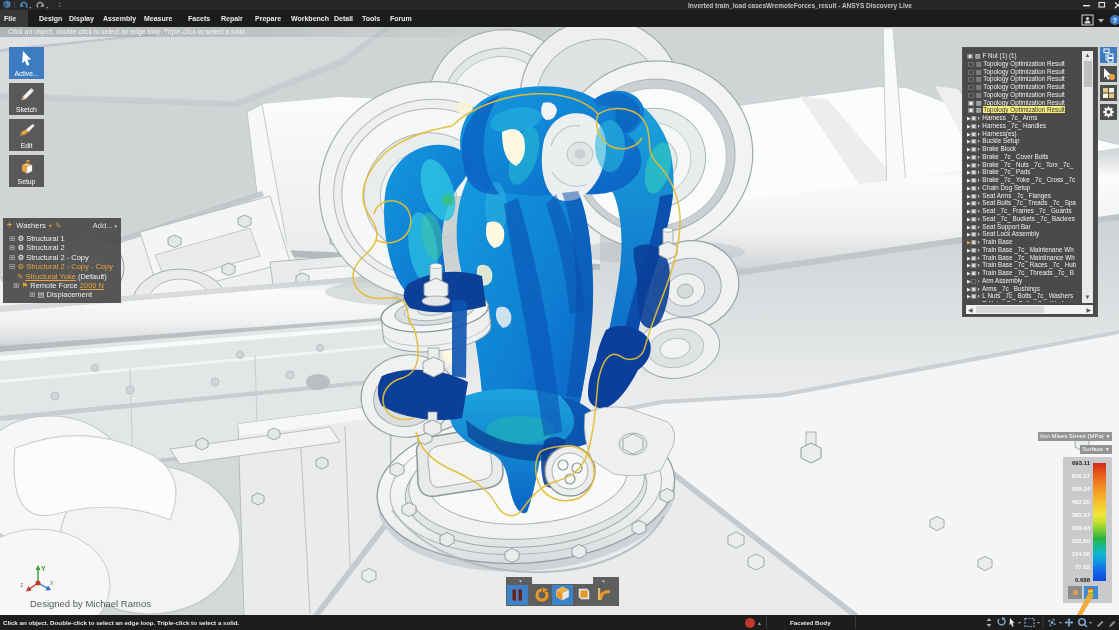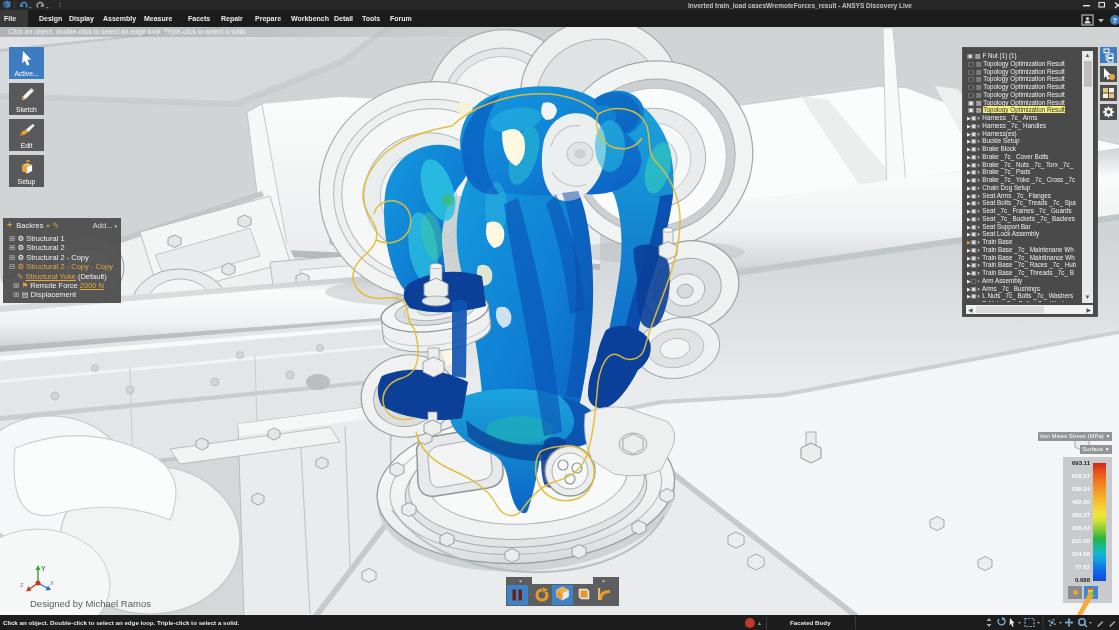--- a/index.html
+++ b/index.html
@@ -471,32 +471,32 @@
       <path d="M5 7 L5 13 L10 15.5 L10 9 Z" fill="#e8a33d"></path>
       <path d="M10 9 L10 15.5 L15 13 L15 7 Z" fill="#fff" stroke="#ccc" stroke-width="0.3"></path>
       <path d="M9 3 q2 -2 4 0 l-1 1.2 q-1.3 -1.2 -2.4 -0.2 Z" fill="#e8a33d"></path>
     </svg>
     <div class="lab">Setup</div>
   </div>
 
   <div id="solution" class="abs">
     <div class="srow" style="padding:3px 0 2px 4px;height:11px;">
       <span class="org" style="font-weight:bold;font-size:9px;">+</span>
-      <span style="padding-left:2px;">Backres</span>
+      <span style="padding-left:2px;">Washers</span>
       <span class="org" style="font-size:6px;">✦</span>
       <span class="org">✎</span>
       <span style="float:right;padding-right:4px;color:#ddd;">Add... <span style="font-size:5px;">▾</span></span>
     </div>
     <div class="srow" style="padding-left:6px;"><span style="color:#bbb;">⊞</span> <span style="color:#fff;">⚙</span> Structural 1</div>
     <div class="srow" style="padding-left:6px;"><span style="color:#bbb;">⊞</span> <span style="color:#fff;">⚙</span> Structural 2</div>
     <div class="srow" style="padding-left:6px;"><span style="color:#bbb;">⊞</span> <span style="color:#fff;">⚙</span> Structural 2 - Copy</div>
     <div class="srow" style="padding-left:6px;"><span style="color:#bbb;">⊟</span> <span class="org">⚙</span> <span class="org">Structural 2 - Copy - Copy</span></div>
     <div class="srow" style="padding-left:14px;"><span class="org">✎</span> <span class="org" style="text-decoration:underline;">Structural Yoke</span> (Default)</div>
     <div class="srow" style="padding-left:10px;"><span style="color:#bbb;">⊞</span> <span class="org">⚑</span> Remote Force <span class="org" style="text-decoration:underline;">2000 N</span></div>
-    <div class="srow" style="padding-left:10px;"><span style="color:#bbb;">⊞</span> <span style="color:#ddd;">▤</span> Displacement</div>
+    <div class="srow" style="padding-left:10px;margin-left:16px;"><span style="color:#bbb;">⊞</span> <span style="color:#ddd;">▤</span> Displacement</div>
   </div>
 
   <div id="structree" class="abs">
     <div id="treeinner">
         <div class="trow"><span style="color:#ddd">▣</span> <span style="color:#ccc">▩</span> F Nut  (1) (1)</div>
         <div class="trow"><span style="padding-left:1px;color:#bbb">▢</span> <span style="color:#999">▩</span> Topology Optimization Result</div>
         <div class="trow"><span style="padding-left:1px;color:#bbb">▢</span> <span style="color:#999">▩</span> Topology Optimization Result</div>
         <div class="trow"><span style="padding-left:1px;color:#bbb">▢</span> <span style="color:#999">▩</span> Topology Optimization Result</div>
         <div class="trow"><span style="padding-left:1px;color:#bbb">▢</span> <span style="color:#999">▩</span> Topology Optimization Result</div>
         <div class="trow"><span style="padding-left:1px;color:#bbb">▢</span> <span style="color:#999">▩</span> Topology Optimization Result</div>

